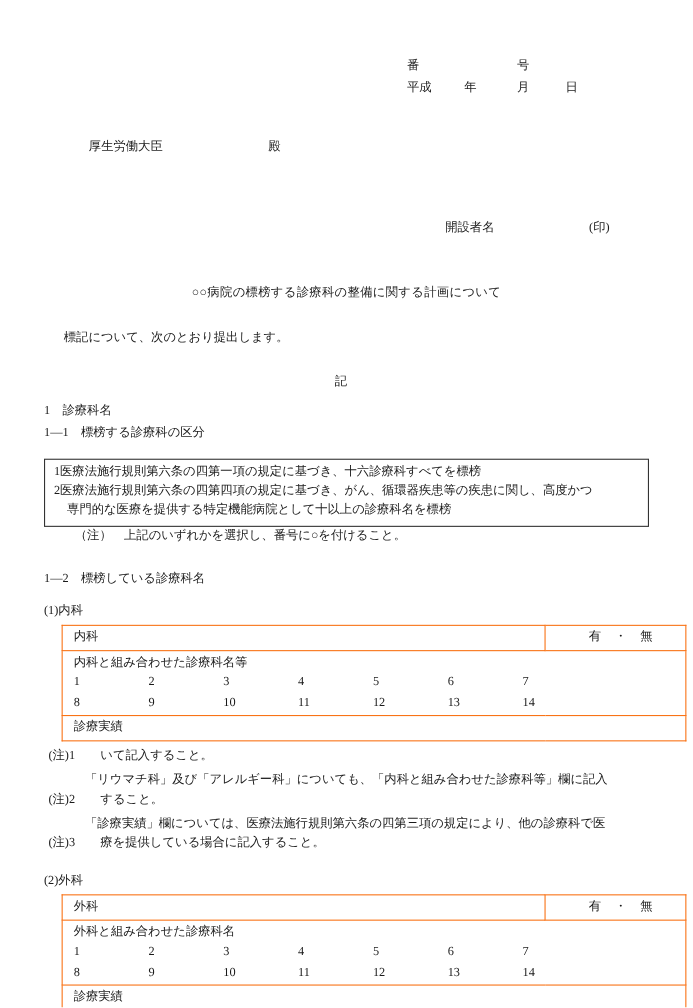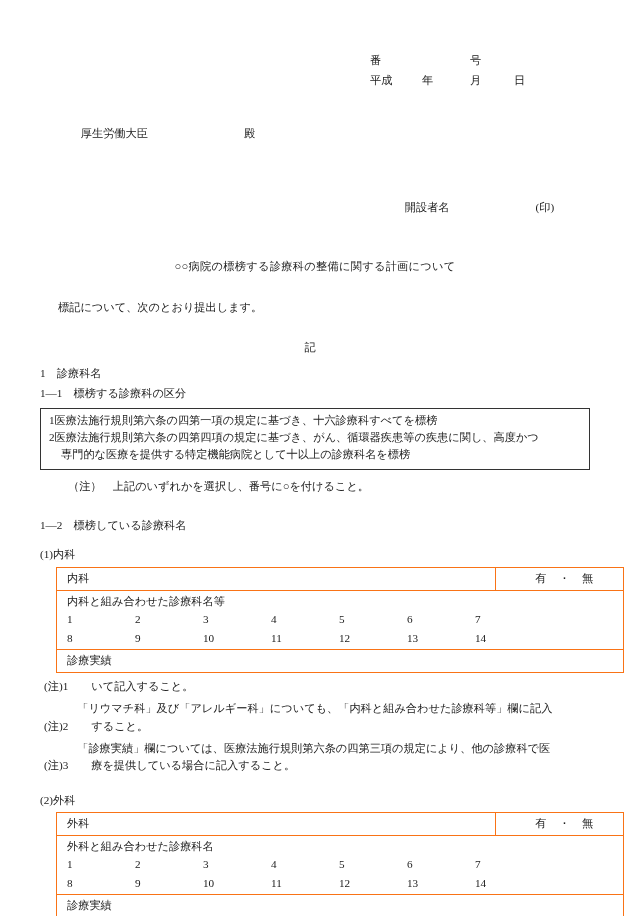--- a/index.html
+++ b/index.html
@@ -84,30 +84,30 @@
     margin-top: 9px;
     white-space: pre;
   }
   .sec-sub {
     margin-top: 3px;
     white-space: pre;
   }
 
   
   .choice-box {
-    margin-top: 5px;
+    margin-top: 14px;
     border: 1px solid #333;
     padding: 3px 8px 5px 8px;
     box-sizing: border-box;
   }
   .choice-line { white-space: pre; }
   .choice-cont { padding-left: 12px; white-space: pre; }
 
   .note-center {
-    margin-top: 8px;
+    margin-top: 0;
     padding-left: 28px;
     white-space: pre;
   }
 
   .blk-title {
     margin-top: 22px;
     white-space: pre;
   }
   .sub-label {
     margin-top: 12px;

